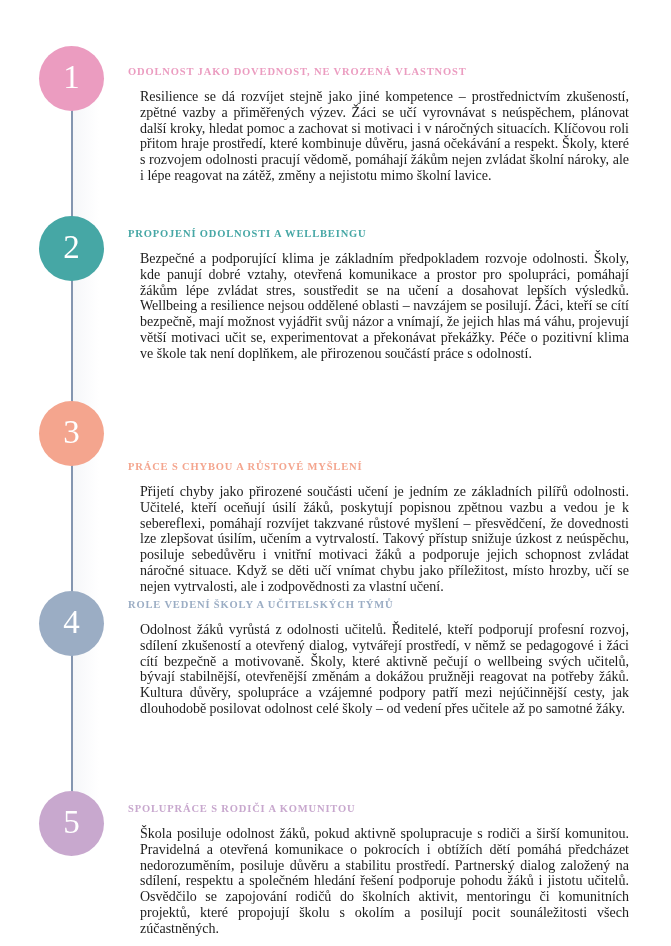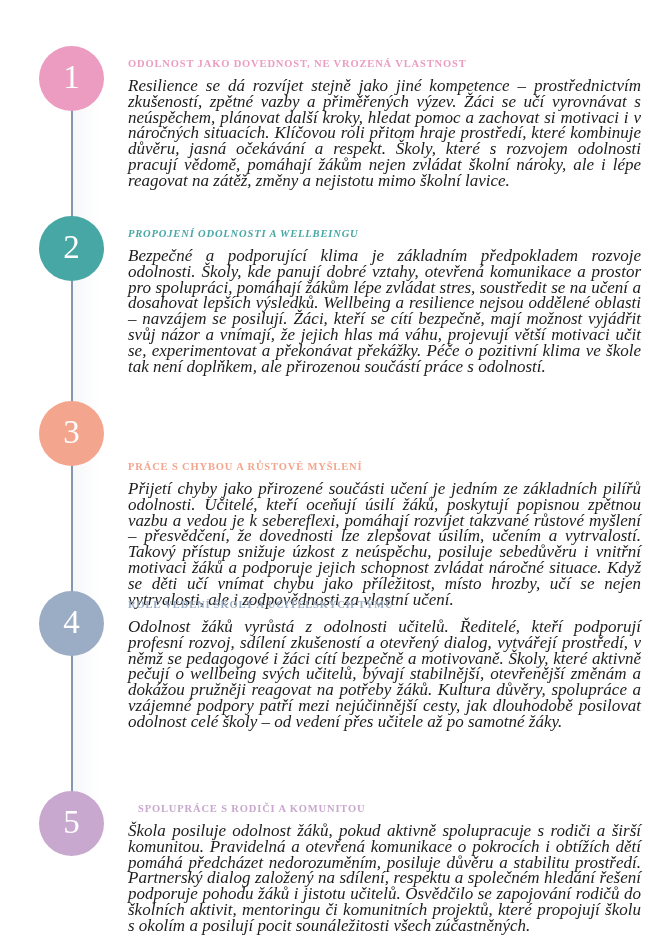--- a/index.html
+++ b/index.html
@@ -87,33 +87,32 @@
     font-size: 10.5px;
     font-weight: 700;
     letter-spacing: 0.85px;
     margin: 0 0 9px 0;
     text-transform: uppercase;
     white-space: nowrap;
   }
 
   .step-text {
     font-family: "Liberation Serif", "DejaVu Serif", serif;
-    font-size: 17px;
+    font-size: 14px;
     line-height: 15.8px;
     color: #1c1c1c;
     text-align: justify;
-    margin: 0;
+    margin: 12px;
     hyphens: auto;
-    font-style: italic;
     -webkit-hyphens: auto;
   }
 
   
   #step-1 { top: 46px; }
-  #step-1 .step-body { top: 12px; }
+  #step-1 .step-body { top: 20px; }
 
   #step-2 { top: 216px; }
   #step-2 .step-body { top: 12px; }
 
   #step-3 { top: 401px; }
   #step-3 .step-body { top: 12px; }
 
   #step-4 { top: 591px; }
   #step-4 .step-body { top: 8px; }
 
@@ -136,21 +135,21 @@
       <h2 class="step-heading" style="color: rgb(235, 156, 192);">ODOLNOST JAKO DOVEDNOST, NE VROZENÁ VLASTNOST</h2>
       <p class="step-text">Resilience se dá rozvíjet stejně jako jiné kompetence – prostřednictvím zkušeností, zpětné vazby a přiměřených výzev. Žáci se učí vyrovnávat s neúspěchem, plánovat další kroky, hledat pomoc a zachovat si motivaci i v náročných situacích. Klíčovou roli přitom hraje prostředí, které kombinuje důvěru, jasná očekávání a respekt. Školy, které s rozvojem odolnosti pracují vědomě, pomáhají žákům nejen zvládat školní nároky, ale i lépe reagovat na zátěž, změny a nejistotu mimo školní lavice.</p>
     </div>
   </section>
 
   <section class="step" id="step-2">
     <div class="bullet" style="background: rgb(70, 167, 165);">
       <span class="bullet-number">2</span>
     </div>
     <div class="step-body">
-      <h2 class="step-heading" style="color: rgb(70, 167, 165); font-style: italic;">PROPOJENÍ ODOLNOSTI A WELLBEINGU</h2>
+      <h2 class="step-heading" style="color: rgb(70, 167, 165);">PROPOJENÍ ODOLNOSTI A WELLBEINGU</h2>
       <p class="step-text">Bezpečné a podporující klima je základním předpokladem rozvoje odolnosti. Školy, kde panují dobré vztahy, otevřená komunikace a prostor pro spolupráci, pomáhají žákům lépe zvládat stres, soustředit se na učení a dosahovat lepších výsledků. Wellbeing a resilience nejsou oddělené oblasti – navzájem se posilují. Žáci, kteří se cítí bezpečně, mají možnost vyjádřit svůj názor a vnímají, že jejich hlas má váhu, projevují větší motivaci učit se, experimentovat a překonávat překážky. Péče o pozitivní klima ve škole tak není doplňkem, ale přirozenou součástí práce s odolností.</p>
     </div>
   </section>
 
   <section class="step" id="step-3">
     <div class="bullet" style="background: rgb(244, 165, 142);">
       <span class="bullet-number">3</span>
     </div>
     <div class="step-body">
       <h2 class="step-heading" style="color: rgb(244, 165, 142); margin-top: 48px;">PRÁCE S CHYBOU A RŮSTOVÉ MYŠLENÍ</h2>
@@ -166,18 +165,18 @@
       <h2 class="step-heading" style="color: rgb(155, 173, 196);">ROLE VEDENÍ ŠKOLY A UČITELSKÝCH TÝMŮ</h2>
       <p class="step-text">Odolnost žáků vyrůstá z odolnosti učitelů. Ředitelé, kteří podporují profesní rozvoj, sdílení zkušeností a otevřený dialog, vytvářejí prostředí, v němž se pedagogové i žáci cítí bezpečně a motivovaně. Školy, které aktivně pečují o wellbeing svých učitelů, bývají stabilnější, otevřenější změnám a dokážou pružněji reagovat na potřeby žáků. Kultura důvěry, spolupráce a vzájemné podpory patří mezi nejúčinnější cesty, jak dlouhodobě posilovat odolnost celé školy – od vedení přes učitele až po samotné žáky.</p>
     </div>
   </section>
 
   <section class="step" id="step-5">
     <div class="bullet" style="background: rgb(200, 168, 206);">
       <span class="bullet-number">5</span>
     </div>
     <div class="step-body">
-      <h2 class="step-heading" style="color: rgb(200, 168, 206); margin-left: 10px;">SPOLUPRÁCE S RODIČI A KOMUNITOU</h2>
+      <h2 class="step-heading" style="color: rgb(200, 168, 206);">SPOLUPRÁCE S RODIČI A KOMUNITOU</h2>
       <p class="step-text">Škola posiluje odolnost žáků, pokud aktivně spolupracuje s rodiči a širší komunitou. Pravidelná a otevřená komunikace o pokrocích i obtížích dětí pomáhá předcházet nedorozuměním, posiluje důvěru a stabilitu prostředí. Partnerský dialog založený na sdílení, respektu a společném hledání řešení podporuje pohodu žáků i jistotu učitelů. Osvědčilo se zapojování rodičů do školních aktivit, mentoringu či komunitních projektů, které propojují školu s okolím a posilují pocit sounáležitosti všech zúčastněných.</p>
     </div>
   </section>
 
 </div>
 
 </body></html>

